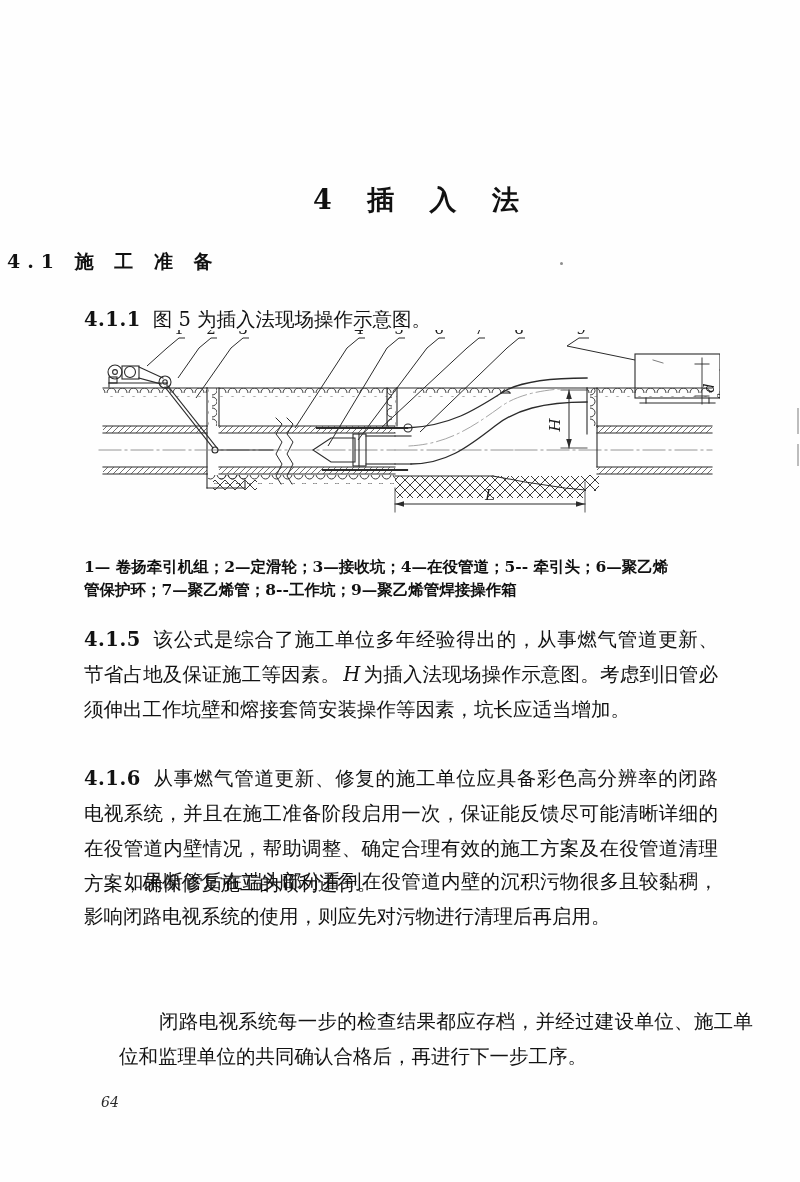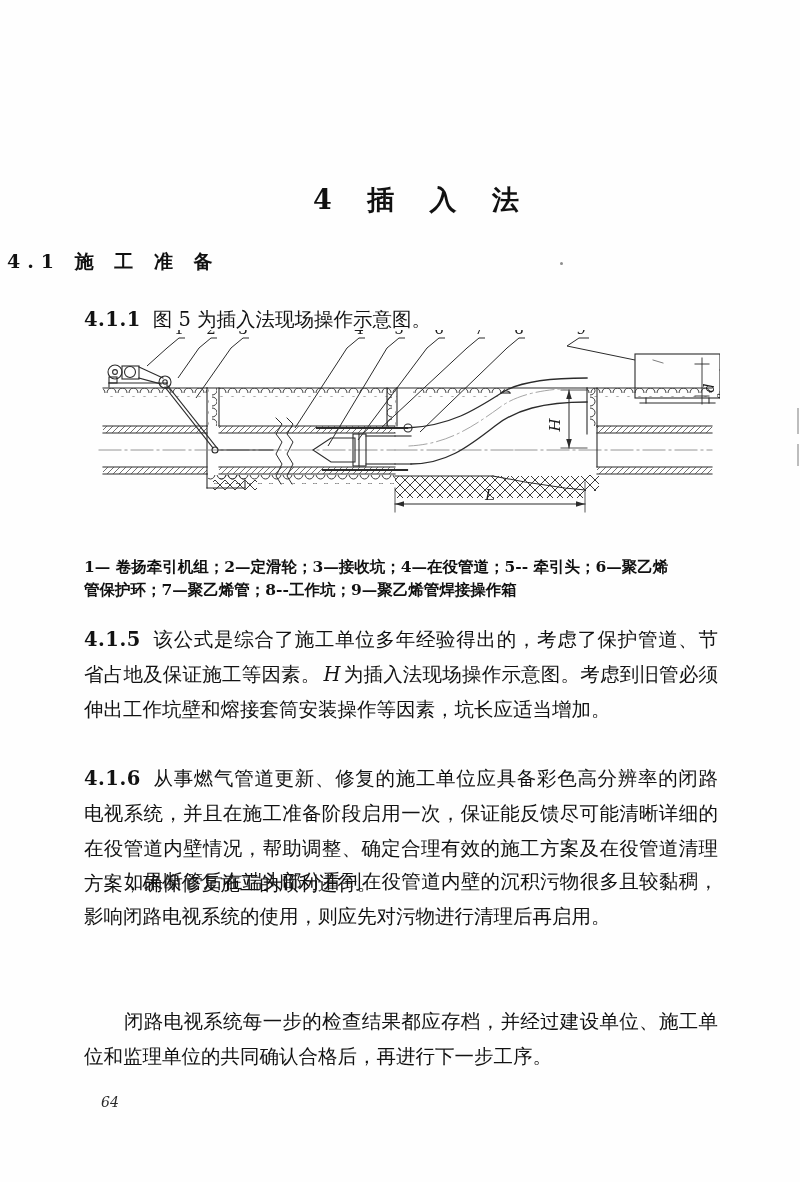--- a/index.html
+++ b/index.html
@@ -77,21 +77,21 @@
   .ital {
     font-style: italic;
     font-family: "DejaVu Serif", "Liberation Serif", serif;
     padding: 0 3px;
   }
 
   #p411 { top: 302px; }
   #p415 { top: 622px; }
   #p416 { top: 761px; }
   #p417 { top: 864px; }
-  #p418 { top: 1004px; }
+  #p418 { top: 1004px; margin-left: 35px; }
 
   
   .figure-wrap {
     position: absolute;
     left: 95px;
     top: 330px;
     width: 625px;
     height: 185px;
   }
   .figure-wrap svg { display: block; }
@@ -379,21 +379,21 @@
         <text x="627" y="66" font-size="9" text-anchor="middle" transform="rotate(-90 627 66)">o</text>
       </g>
     </svg>
   </div>
 
 
   <div class="fig-legend" id="legend1">1— 卷扬牵引机组；2—定滑轮；3—接收坑；4—在役管道；5-- 牵引头；6—聚乙烯</div>
   <div class="fig-legend" id="legend2">管保护环；7—聚乙烯管；8--工作坑；9—聚乙烯管焊接操作箱</div>
 
   <div class="para" id="p415">
-    <span class="num">4.1.5</span><span>该公式是综合了施工单位多年经验得出的，考虑了保护管道、节省占地及保证施工等因素。</span><span class="ital">H</span><span>为插入法现场操作示意图。考虑到旧管必须伸出工作坑壁和熔接套筒安装操作等因素，坑长应适当增加。</span>
+    <span class="num">4.1.5</span><span>该公式是综合了施工单位多年经验得出的，从事燃气管道更新、节省占地及保证施工等因素。</span><span class="ital">H</span><span>为插入法现场操作示意图。考虑到旧管必须伸出工作坑壁和熔接套筒安装操作等因素，坑长应适当增加。</span>
   </div>
 
   <div class="para" id="p416">
     <span class="num">4.1.6</span><span>从事燃气管道更新、修复的施工单位应具备彩色高分辨率的闭路电视系统，并且在施工准备阶段启用一次，保证能反馈尽可能清晰详细的在役管道内壁情况，帮助调整、确定合理有效的施工方案及在役管道清理方案，确保修复施工的顺利进行。</span>
   </div>
 
   <div class="para indent" id="p417">
     <span>如果断管后在端头部分看到在役管道内壁的沉积污物很多且较黏稠，影响闭路电视系统的使用，则应先对污物进行清理后再启用。</span>
   </div>
 

